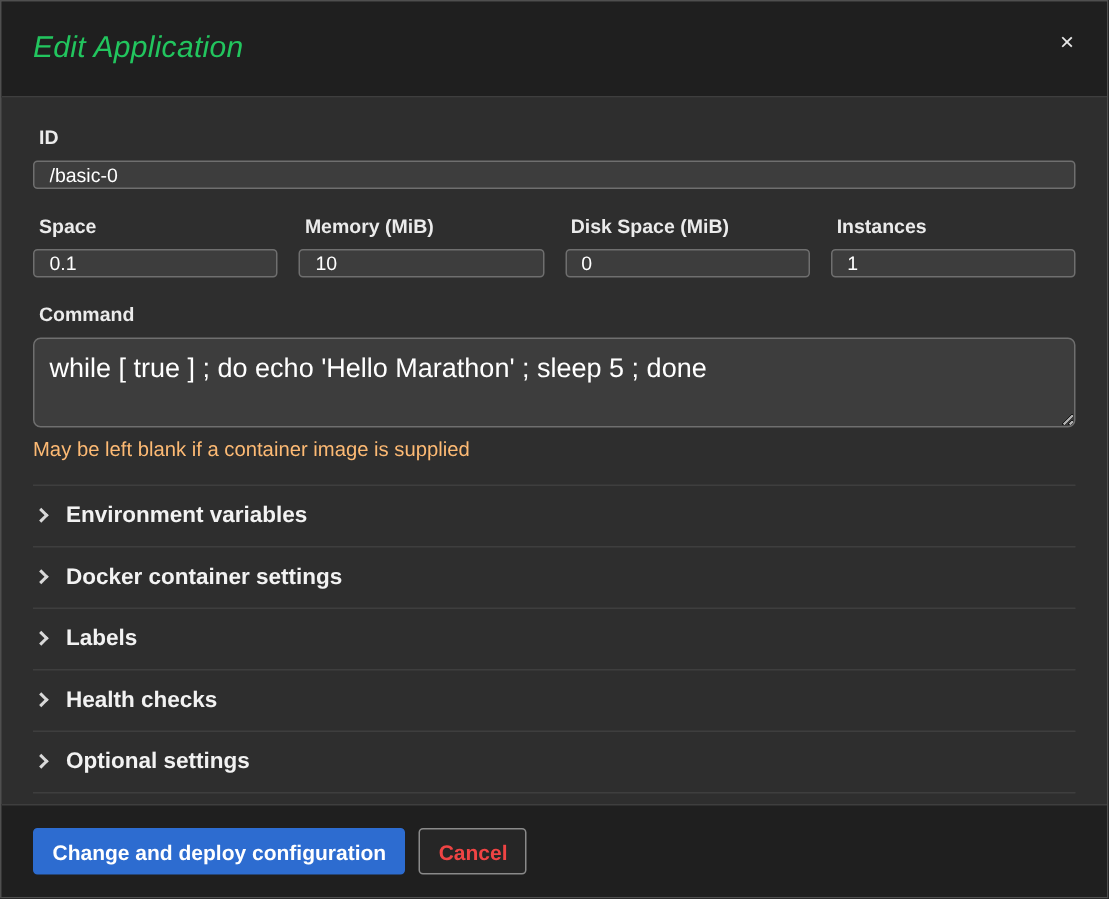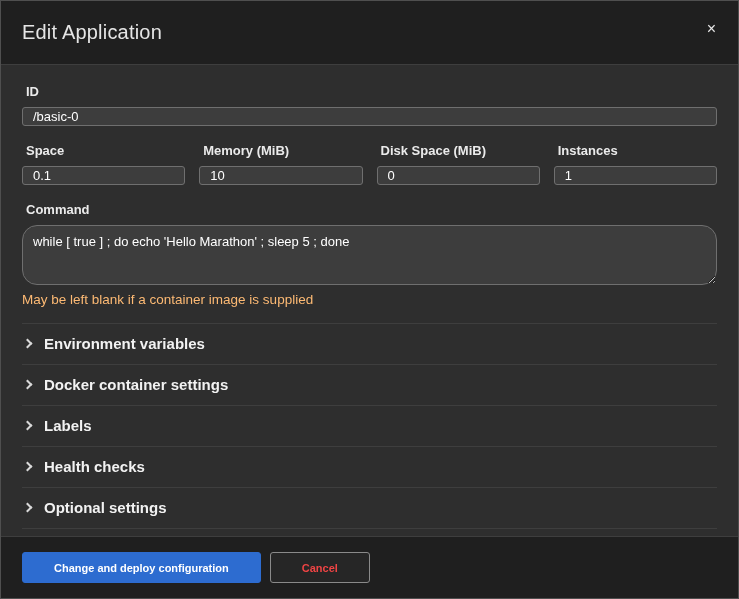--- a/index.html
+++ b/index.html
@@ -22,24 +22,25 @@
     height: 64px;
     flex: 0 0 auto;
     background: #1f1f1f;
     border-bottom: 1px solid #3e3e3e;
     display: flex;
     align-items: center;
     justify-content: space-between;
     padding: 0 18px 0 21px;
   }
   .modal-title {
-    color: #e5e5e5;
+    color: #22c55e;
     font-size: 20px;
     font-weight: 400;
     letter-spacing: 0.2px;
+    font-style: italic;
   }
   .close-btn {
     background: none;
     border: none;
     color: #e8e8e8;
     font-size: 16px;
     line-height: 1;
     cursor: pointer;
     align-self: flex-start;
     margin-top: 18px;
@@ -70,24 +71,24 @@
     font-family: inherit;
     font-size: 13px;
     padding: 0 10px;
   }
   .textarea {
     display: block;
     width: 100%;
     height: 60px;
     background: #3d3d3d;
     border: 1px solid #6f6f6f;
-    border-radius: 15px;
+    border-radius: 5px;
     color: #ffffff;
     font-family: inherit;
-    font-size: 13px;
+    font-size: 18px;
     line-height: 1.5;
     padding: 6px 10px;
     resize: both;
   }
   .field-row {
     display: grid;
     grid-template-columns: repeat(4, 1fr);
     column-gap: 14px;
   }
   .help-text {
@@ -129,23 +130,23 @@
     border-top: 1px solid #3e3e3e;
     display: flex;
     align-items: center;
     padding: 0 21px;
     gap: 9px;
   }
   .btn {
     height: 31px;
     border-radius: 3px;
     font-family: inherit;
-    font-size: 11px;
+    font-size: 14px;
     font-weight: 700;
-    padding: 0 31px;
+    padding: 0 12px;
     cursor: pointer;
   }
   .btn-primary {
     background: #2d6cd0;
     border: 1px solid #2d6cd0;
     color: #ffffff;
   }
   .btn-secondary {
     background: #262626;
     border: 1px solid #8a8a8a;

